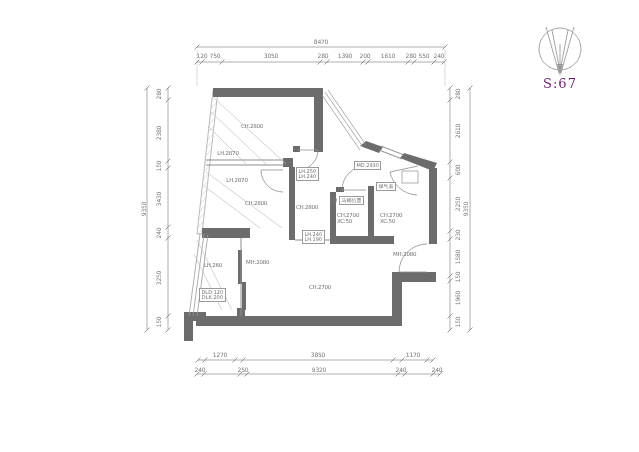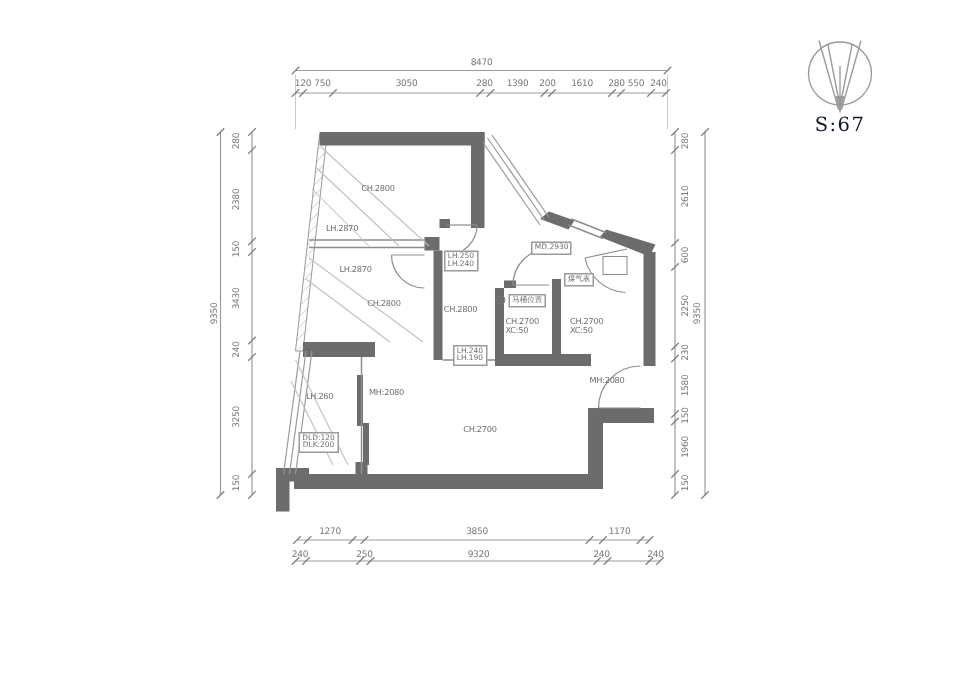--- a/index.html
+++ b/index.html
@@ -7,21 +7,21 @@
         font-family:"DejaVu Sans",sans-serif;}
   .dim{position:absolute;font-size:6px;color:#787878;white-space:nowrap;
        transform:translate(-50%,0);letter-spacing:-0.2px;}
   .dimv{position:absolute;font-size:6px;color:#787878;white-space:nowrap;
         transform:translate(-50%,-50%) rotate(-90deg);letter-spacing:-0.2px;}
   .lbl{position:absolute;font-size:5.5px;color:#6f6f6f;white-space:nowrap;
        transform:translate(-50%,0);letter-spacing:-0.2px;}
   .lbll{position:absolute;font-size:5.5px;color:#6f6f6f;white-space:nowrap;letter-spacing:-0.2px;}
   .box{position:absolute;font-size:5px;color:#6f6f6f;border:0.5px solid #9a9a9a;
        background:#fff;line-height:5.6px;padding:0.5px 1.5px;text-align:center;white-space:nowrap;}
-  .scale-lbl{position:absolute;font-family:"DejaVu Serif",serif;font-size:13px;color:#0f172a;
+  .scale-lbl{position:absolute;font-family:"DejaVu Serif",serif;font-size:13px;color:#701a75;
        transform:translate(-50%,0);letter-spacing:1px;}
   svg{position:absolute;left:0;top:0;}
 </style>
 </head>
 <body>
 
 <div id="page">
 
   <svg id="plan-svg" width="639" height="452" viewBox="0 0 639 452">
     <defs>

